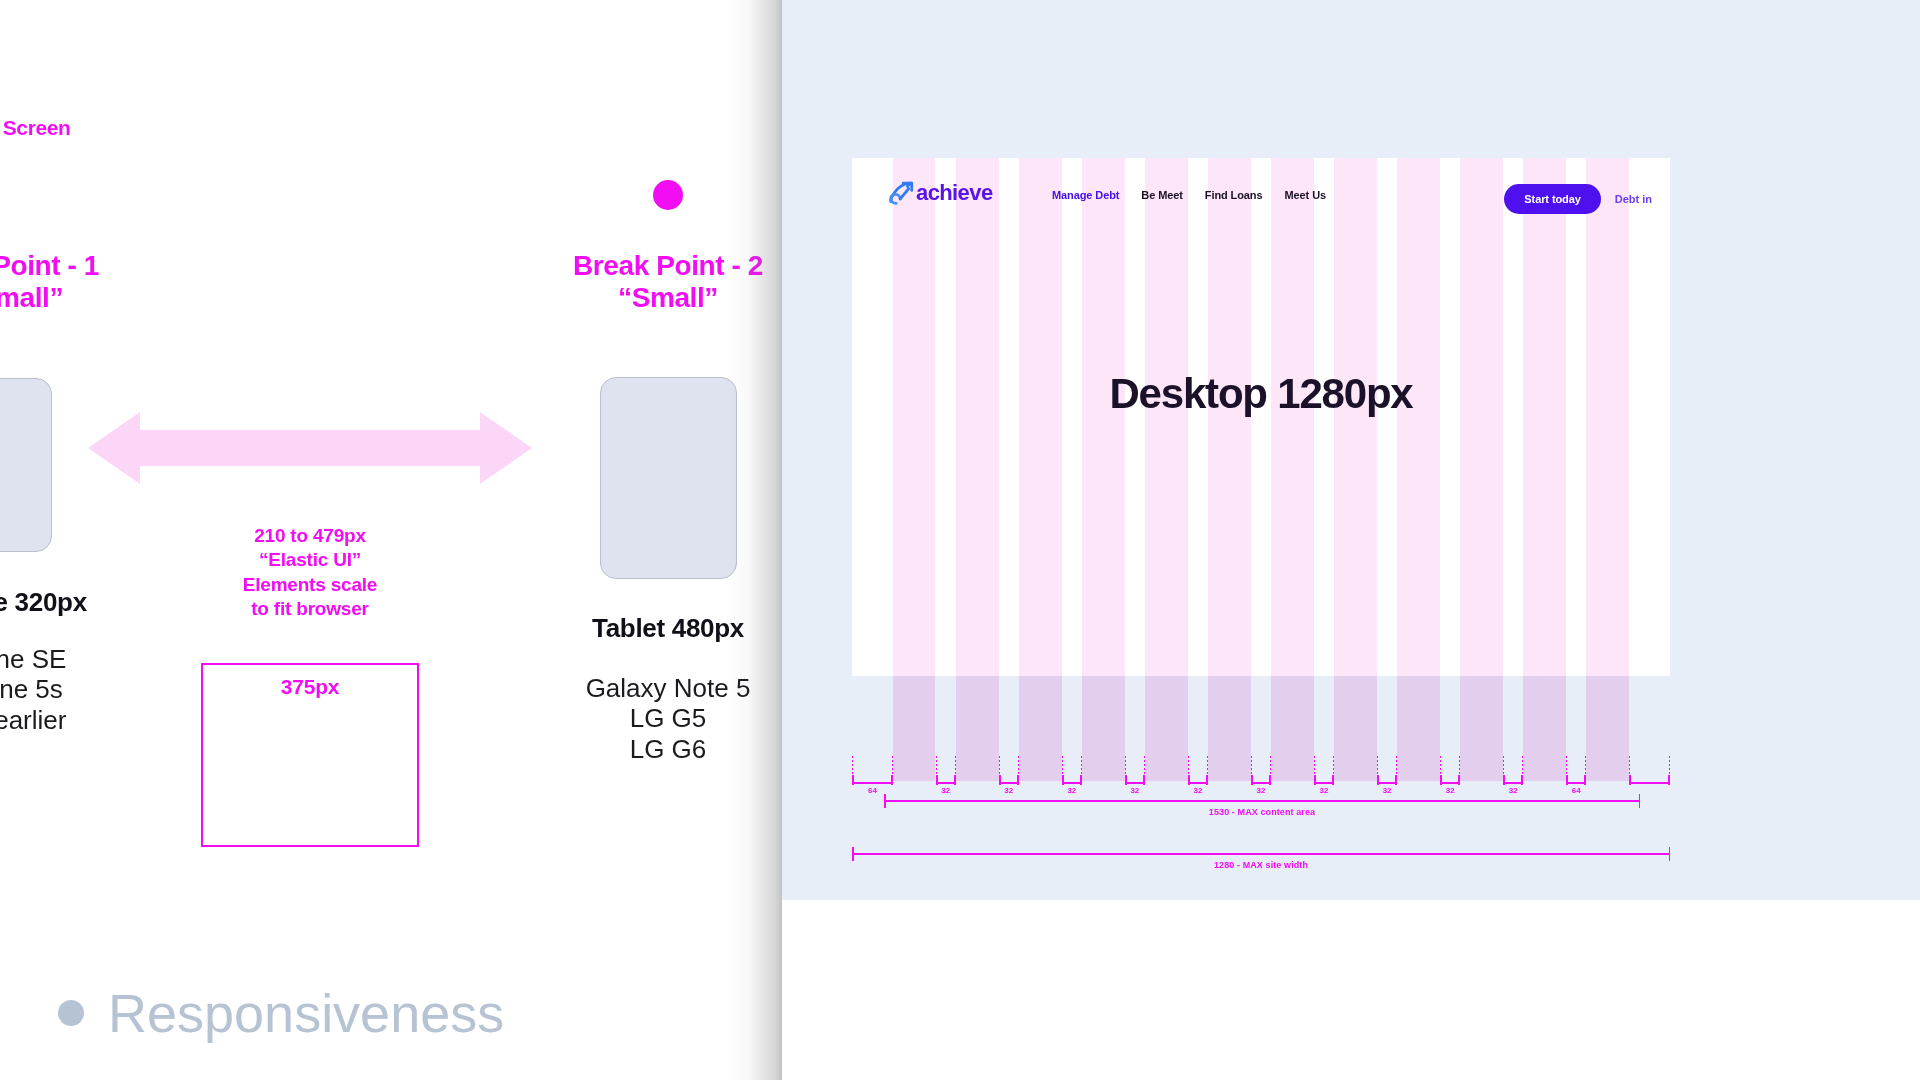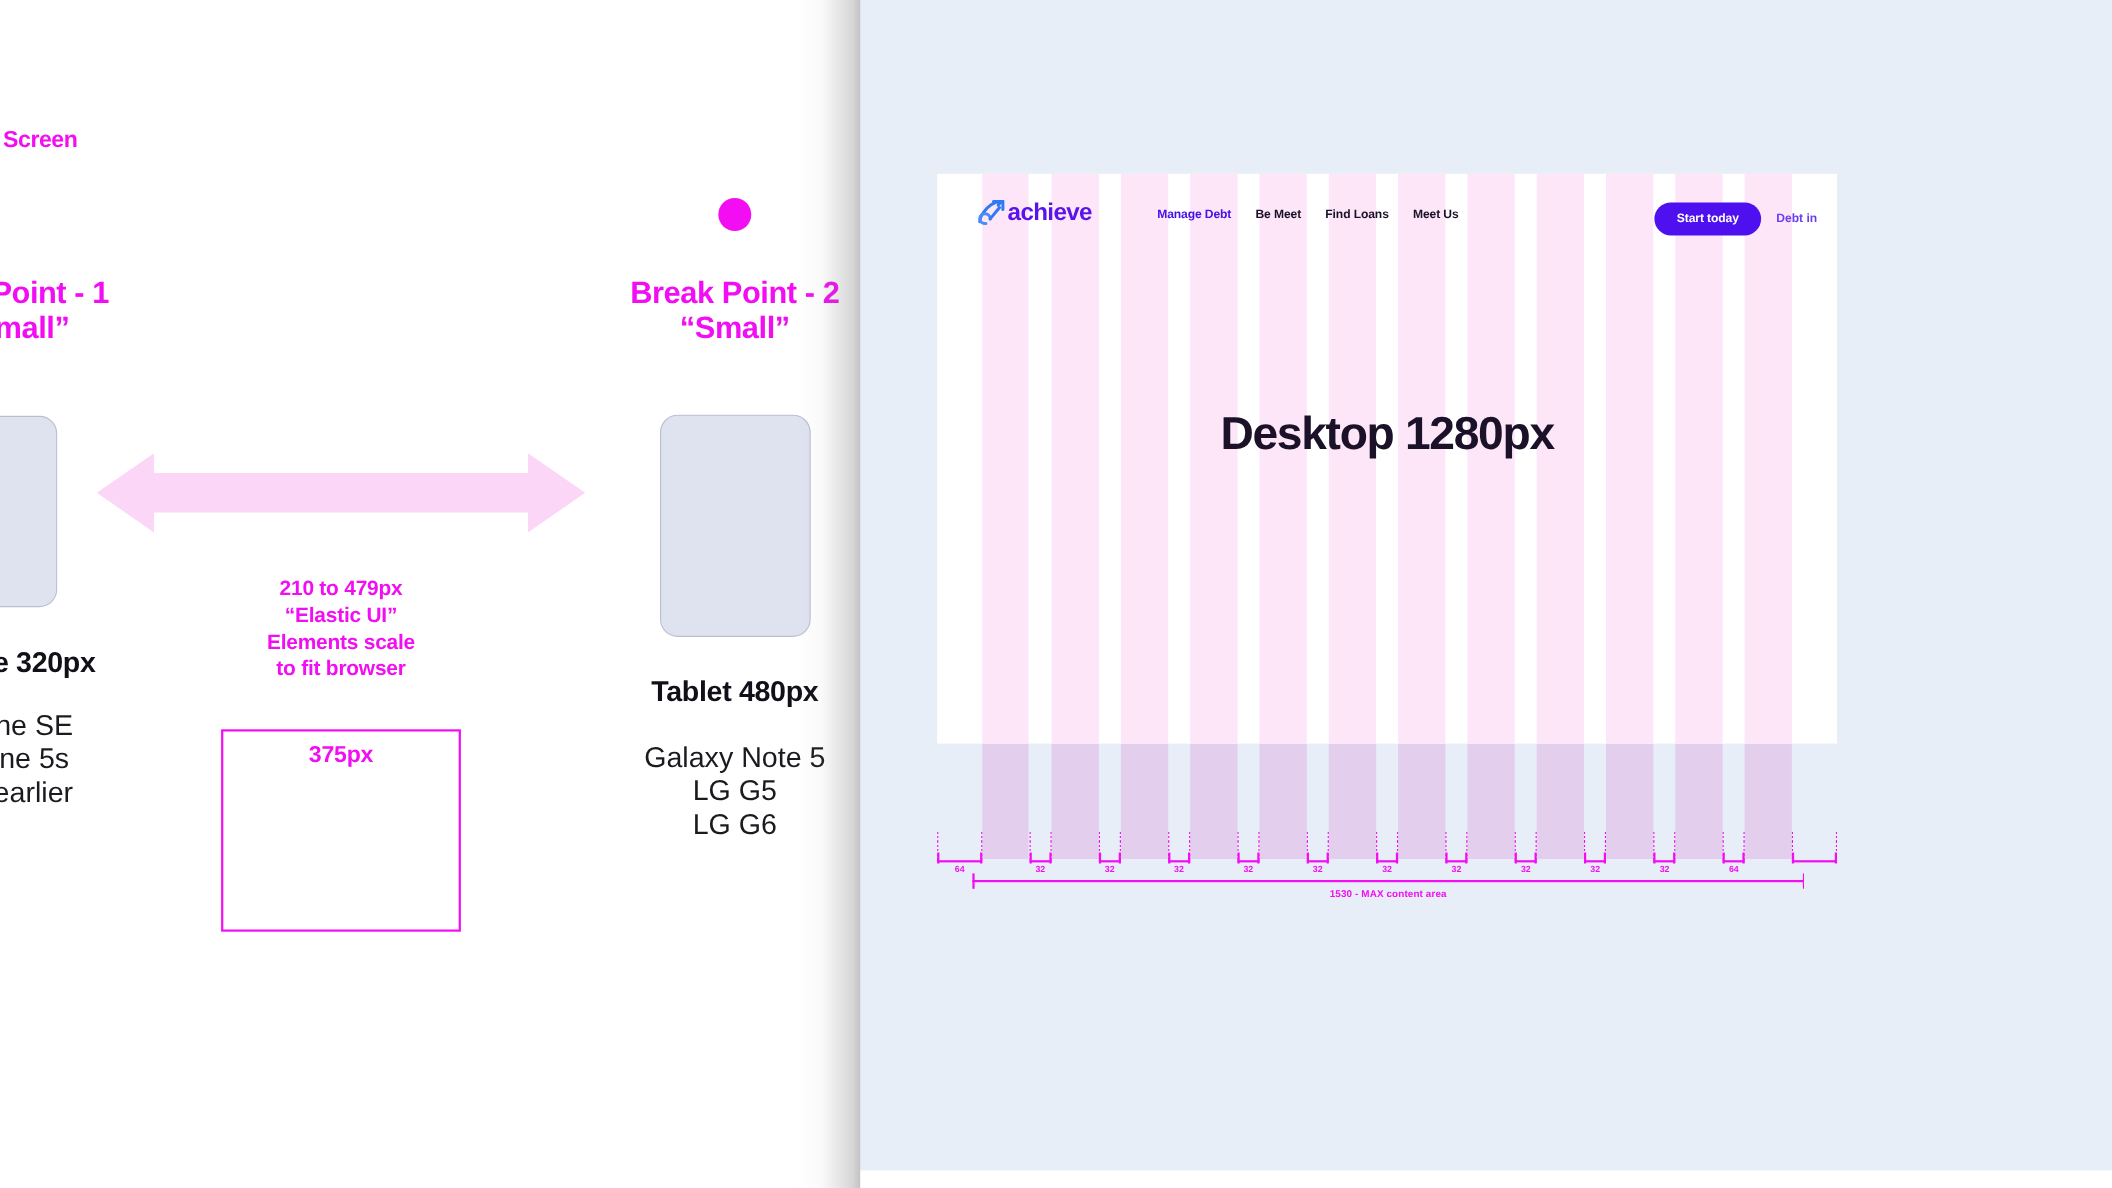--- a/index.html
+++ b/index.html
@@ -58,21 +58,21 @@
   .spec-box .px { font-size: 21px; font-weight: 700; color: #f20df2; letter-spacing: -0.2px; }
   .spec-box .lines { margin-top: 10px; font-size: 25px; line-height: 1.2; color: #1b1b1f; white-space: pre-line; }
 
   
   .footer { position: absolute; left: 58px; bottom: 36px; display: flex; align-items: center; gap: 24px; }
   .footer-dot { width: 26px; height: 26px; border-radius: 50%; background: #b6c3d3; }
   .footer-text { font-size: 54px; color: #b6c3d3; font-weight: 300; letter-spacing: 0px; }
 
   
   .right-panel {
-    position: absolute; top: 0; right: 0; width: 1138px; height: 1064px;
+    position: absolute; top: 0; right: 0; width: 1138px; height: 900px;
     background: #e8eef7;
   }
   .panel-shadow {
     position: absolute; top: 0; left: -58px; width: 58px; height: 1080px;
     background: linear-gradient(to right, rgba(255,255,255,0) 0%, rgba(150,150,150,0.05) 40%, rgba(120,120,120,0.30) 88%, rgba(110,110,110,0.42) 100%);
   }
 
   
   .mock-page {
     position: absolute; left: 70px; top: 158px; width: 818px; height: 518px;
@@ -207,20 +207,24 @@
 
     <div class="elastic-note" style="left:830px; top:580px; width:260px;">Elastic UI
 to fit browser</div>
 
     <div class="spec-box" style="left:885px; top:663px; width:218px; height:184px;">
       <div class="px">768px</div>
       <div class="lines">iPad
 Microsoft Surface</div>
     </div>
 
+    <div class="footer">
+      <div class="footer-dot"></div>
+      <div class="footer-text">Responsiveness</div>
+    </div>
   </div>
 
   <div class="right-panel">
     <div class="panel-shadow"></div>
 
     <div class="mock-page">
       <div class="grid-overlay" id="grid-overlay">
           <div class="grid-gap" style="width: 40.9px;"></div>
           <div class="grid-col" style="width: 42.6042px;"></div>
           <div class="grid-gap" style="width: 20.45px;"></div>
@@ -410,14 +414,20 @@
         </div>
       </div>
 
     <div class="dim" style="left:102px; top:800px; width:756px;">
       <div class="dim-line"></div>
       <div class="dim-end" style="left:0;"></div>
       <div class="dim-end" style="right:0;"></div>
       <div class="dim-label">1530 - MAX content area</div>
     </div>
 
+    <div class="dim" style="left:70px; top:853px; width:818px;">
+      <div class="dim-line"></div>
+      <div class="dim-end" style="left:0;"></div>
+      <div class="dim-end" style="right:0;"></div>
+      <div class="dim-label">1280 - MAX site width</div>
+    </div>
   </div>
 </div>
 
 </body></html>

